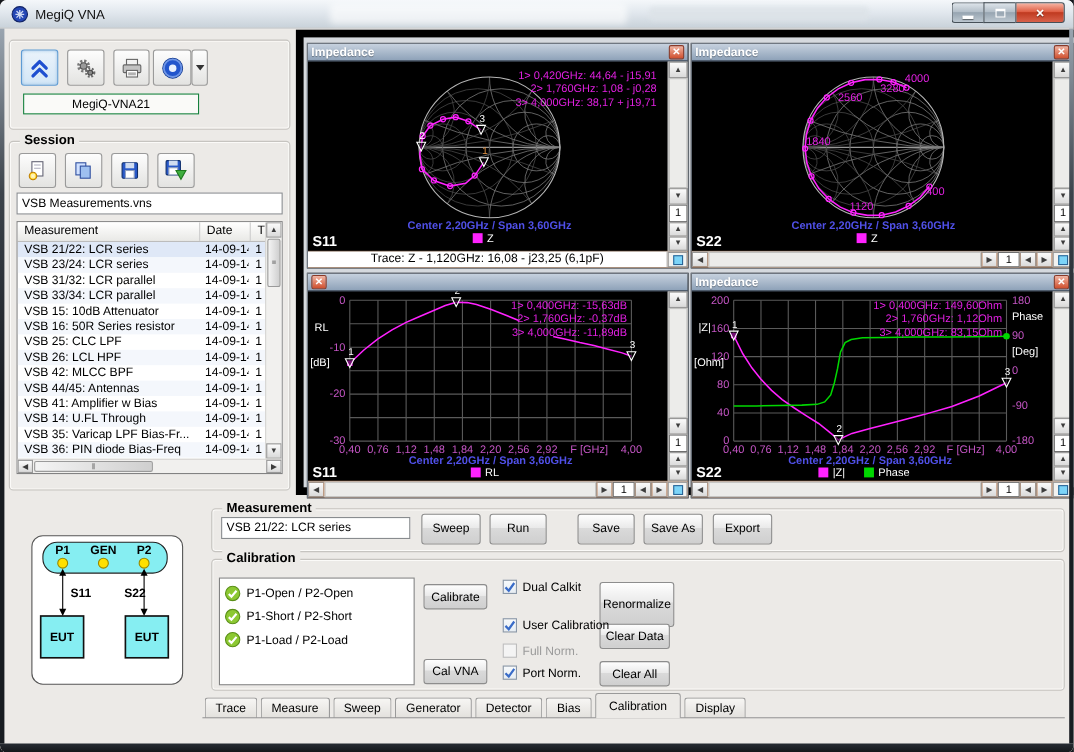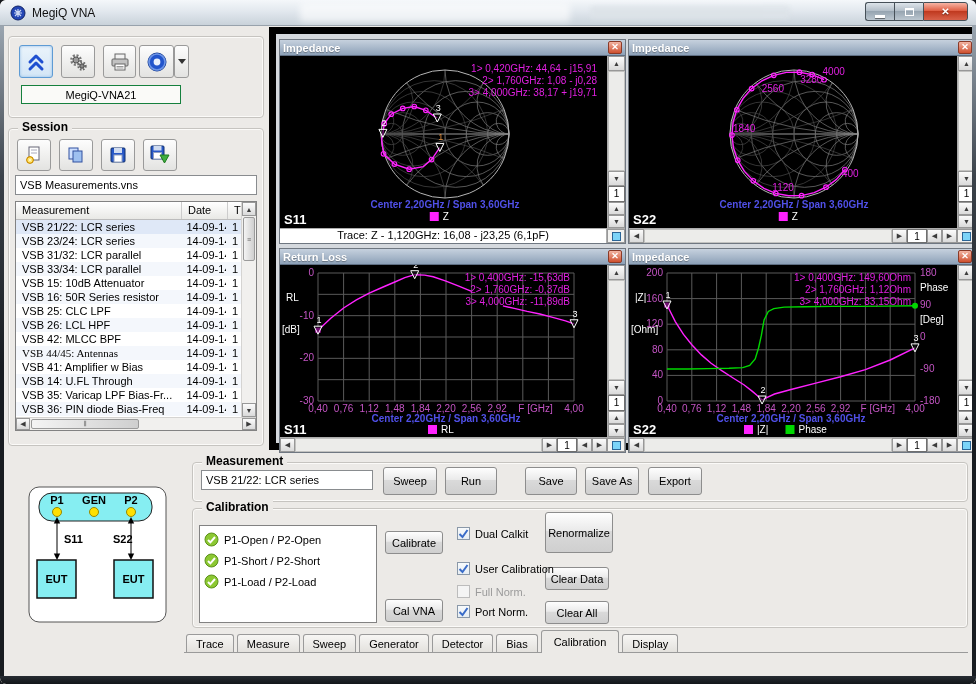--- a/index.html
+++ b/index.html
@@ -213,21 +213,21 @@
             <span style="width: 166px;">VSB 26: LCL HPF</span>
             <span style="width: 46px;">14-09-14</span>
             <span style="width: 15px;">1</span>
           </div>
           <div class="trow">
             <span style="width: 166px;">VSB 42: MLCC BPF</span>
             <span style="width: 46px;">14-09-14</span>
             <span style="width: 15px;">1</span>
           </div>
           <div class="trow">
-            <span style="width: 166px; font-family: Liberation Serif, serif;">VSB 44/45: Antennas</span>
+            <span style="width: 166px;">VSB 44/45: Antennas</span>
             <span style="width: 46px;">14-09-14</span>
             <span style="width: 15px;">1</span>
           </div>
           <div class="trow">
             <span style="width: 166px;">VSB 41: Amplifier w Bias</span>
             <span style="width: 46px;">14-09-14</span>
             <span style="width: 15px;">1</span>
           </div>
           <div class="trow">
             <span style="width: 166px;">VSB 14: U.FL Through</span>
@@ -431,21 +431,20 @@
           <div class="sbtn" style="width: 15px;">◀</div>
           <div class="sbtn" style="width: 15px;">▶</div>
           <div class="bluebtn" style="width: 18px;">
             <i></i>
           </div>
         </div>
     </div>
 
     <div class="panel" style="left:3px;top:214px;width:347px;height:205px">
       <div class="ptitle">
-        <span class="pt">Return Loss</span>
         <div class="pclose">✕</div>
       </div>
       <div class="pbody">
         <svg id="c2" width="327" height="172">
             <rect x="0" y="0" width="327" height="172" fill="#000"></rect>
             <line x1="38" y1="8" x2="38" y2="136" stroke="#5a5a5a" stroke-width="1"></line>
             <line x1="63.6" y1="8" x2="63.6" y2="136" stroke="#5a5a5a" stroke-width="1"></line>
             <line x1="89.2" y1="8" x2="89.2" y2="136" stroke="#5a5a5a" stroke-width="1"></line>
             <line x1="114.8" y1="8" x2="114.8" y2="136" stroke="#5a5a5a" stroke-width="1"></line>
             <line x1="140.4" y1="8" x2="140.4" y2="136" stroke="#5a5a5a" stroke-width="1"></line>
@@ -643,21 +642,21 @@
           <svg width="15" height="15">
             <circle cx="7.5" cy="7.5" r="6.5" fill="#8cc832" stroke="#5a8f18"></circle>
             <path d="M4,8 l2.4,2.4 L11,5" fill="none" stroke="#fff" stroke-width="2"></path>
           </svg>
           <span>P1-Load / P2-Load</span>
         </div>
       </div>
     <div class="btn" style="left:192px;top:22px;width:58px;height:23px">Calibrate</div>
     <div class="btn" style="left:192px;top:90px;width:58px;height:23px">Cal VNA</div>
     <div id="cal-checks"></div>
-    <div class="btn" style="left:352px;top:3px;width:68px;height:41px">Renormalize</div>
+    <div class="btn" style="left:352px;top:20px;width:68px;height:41px">Renormalize</div>
     <div class="btn" style="left:352px;top:58px;width:64px;height:23px">Clear Data</div>
     <div class="btn" style="left:352px;top:92px;width:64px;height:23px">Clear All</div>
   <div class="chk" style="left: 264px; top: 18px;">
         <div class="box">
           <svg width="11" height="11">
             <path d="M1.5,6 l3,3 L9.5,2" fill="none" stroke="#3a6cc8" stroke-width="2"></path>
           </svg>
         </div>
         <span>Dual Calkit</span>
       </div>

